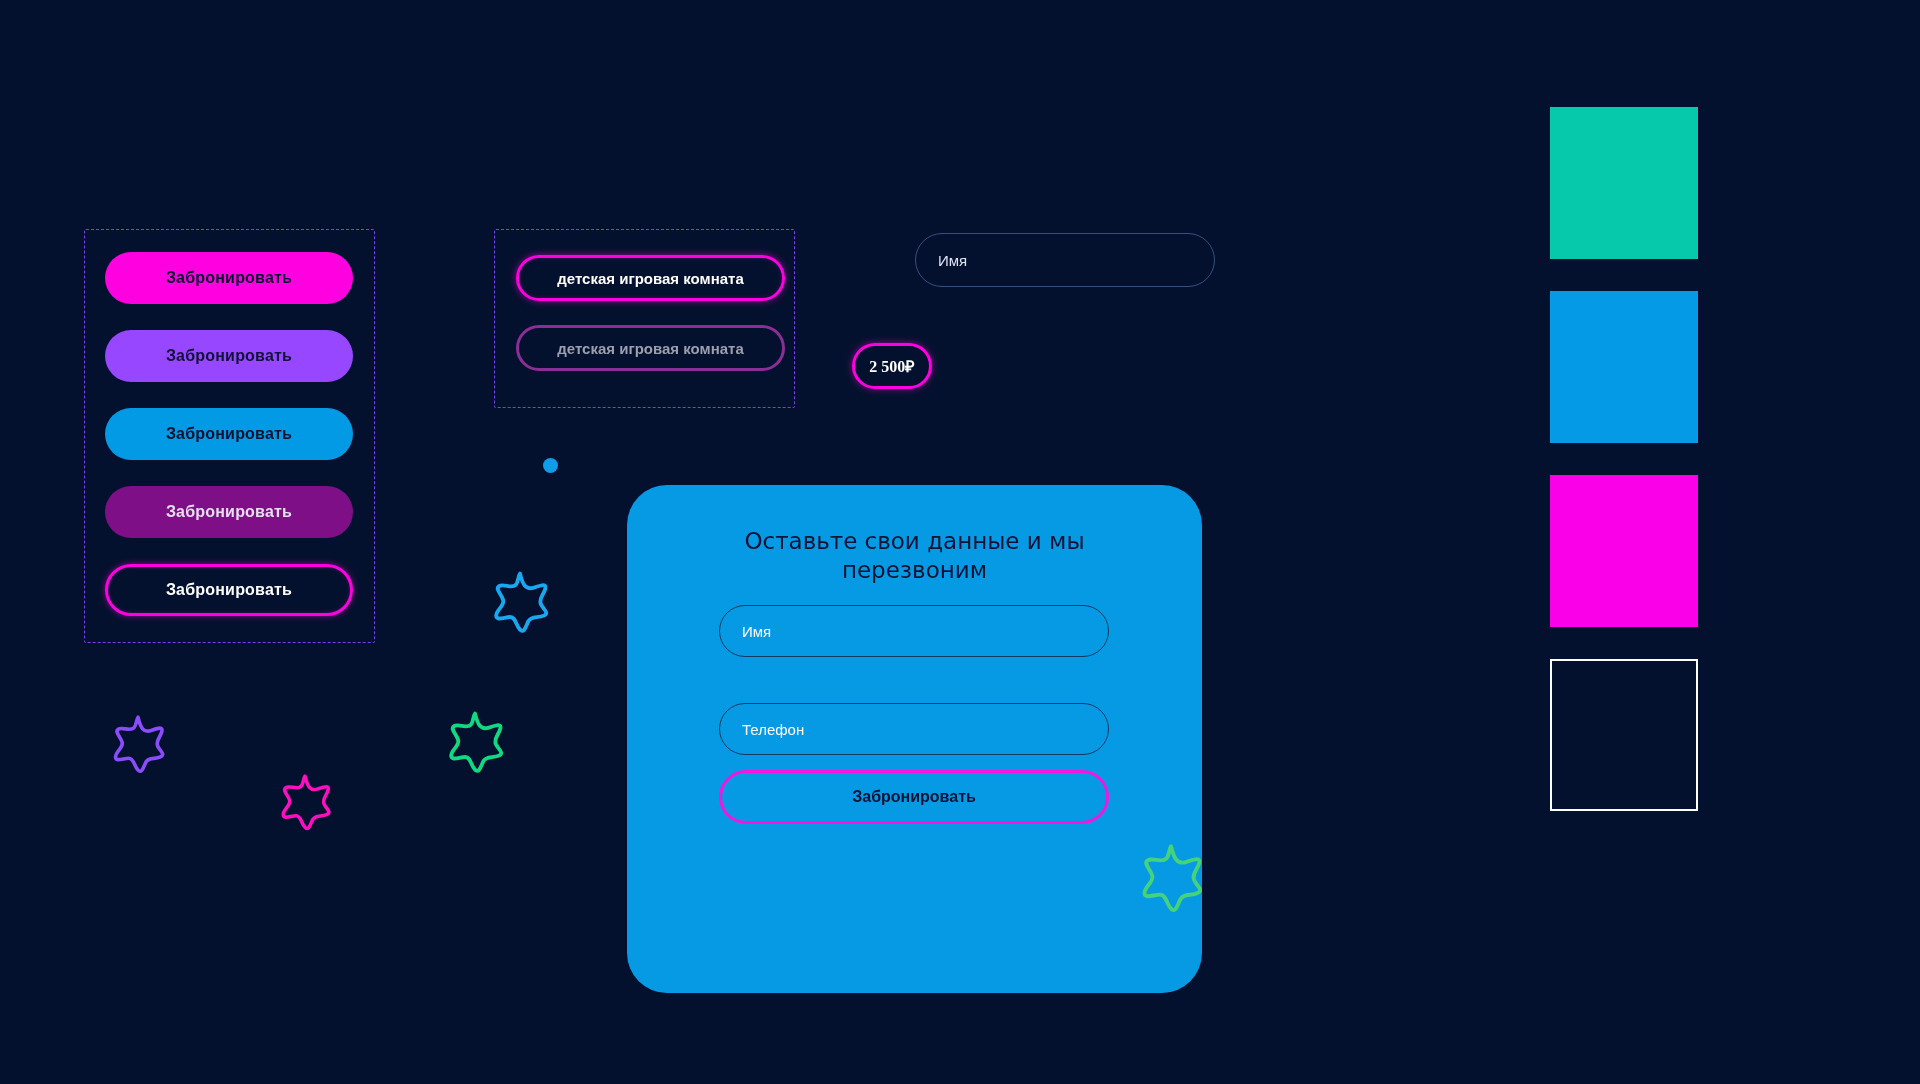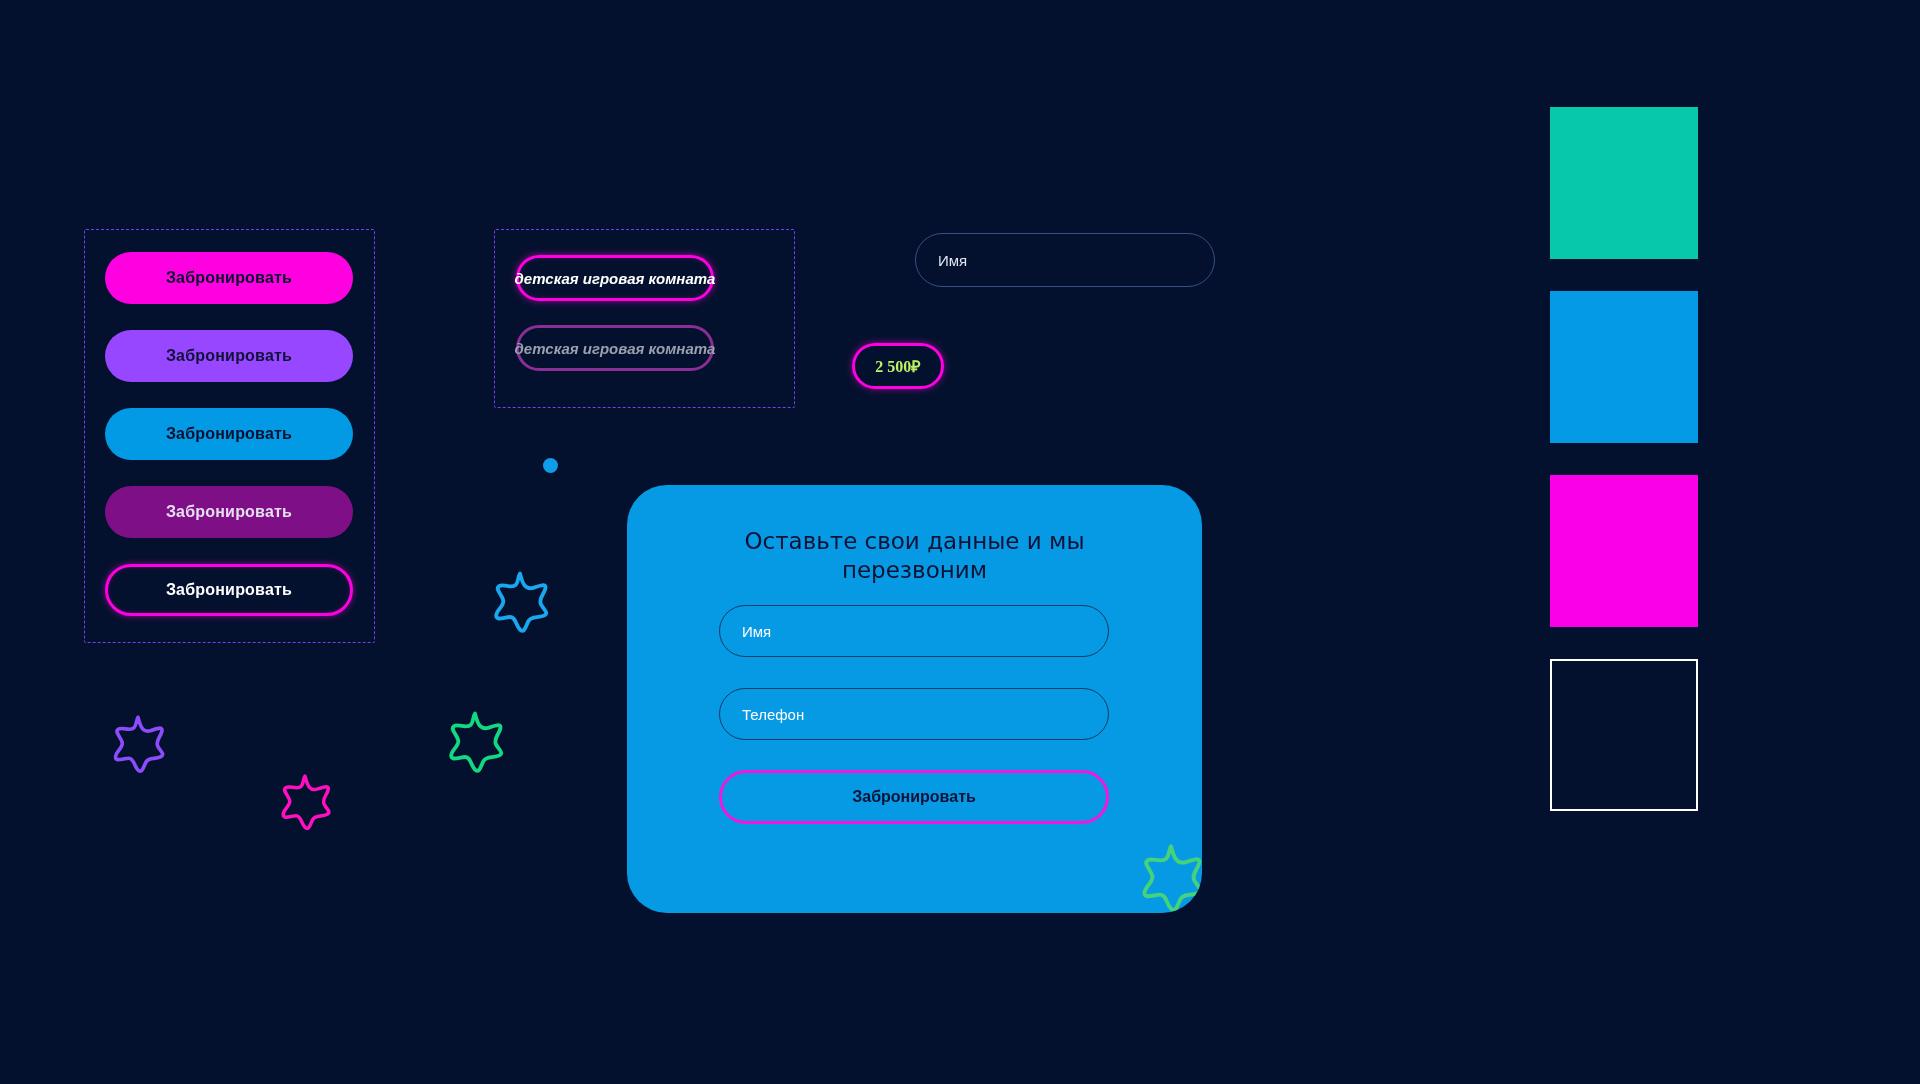--- a/index.html
+++ b/index.html
@@ -67,33 +67,32 @@
   #btn-outline {
     top: 564px; background: transparent; color: #ffffff;
     border: 3px solid #ff00e0;
     box-shadow: 0 0 6px rgba(255,0,224,.55), inset 0 0 4px rgba(255,0,224,.25);
   }
 
   
   .tag {
     position: absolute;
     left: 516px;
-    width: 198px;
+    width: 269px;
     height: 46px;
     display: flex;
     align-items: center;
     justify-content: center;
     border-radius: 999px;
     font-size: 15px;
     font-weight: 700;
     cursor: pointer;
     background: transparent;
     white-space: nowrap;
     user-select: none;
-    font-style: italic;
   }
   #tag-active {
     top: 255px;
     border: 3px solid #ff00e0;
     color: #ffffff;
     box-shadow: 0 0 7px rgba(255,0,224,.6), inset 0 0 5px rgba(255,0,224,.22);
   }
   #tag-inactive {
     top: 325px;
     border: 3px solid #8b2e96;
@@ -116,28 +115,28 @@
     font-family: "Liberation Sans", sans-serif;
     outline: none;
   }
   #name-input-standalone::placeholder { color: #dfe5f0; opacity: 1; }
 
   
   #price-badge {
     position: absolute;
     left: 852px;
     top: 343px;
-    width: 92px;
+    width: 80px;
     height: 46px;
     display: flex;
     align-items: center;
     justify-content: center;
     border-radius: 999px;
     border: 3px solid #ff00e0;
-    color: #bef264;
+    color: #ffffff;
     font-size: 16px;
     font-weight: 700;
     font-family: "Liberation Serif", serif;
     box-shadow: 0 0 7px rgba(255,0,224,.55);
     user-select: none;
   }
 
   
   #blue-dot {
     position: absolute;
@@ -148,21 +147,21 @@
     border-radius: 50%;
     background: #0f9ce8;
   }
 
   
   #callback-card {
     position: absolute;
     left: 627px;
     top: 485px;
     width: 575px;
-    height: 428px;
+    height: 508px;
     background: #069ae4;
     border-radius: 40px;
     overflow: hidden;
   }
   #callback-title {
     position: absolute;
     left: 95px;
     top: 42px;
     width: 385px;
     text-align: center;
@@ -181,21 +180,21 @@
     border: 1.4px solid #123a63;
     background: transparent;
     color: #ffffff;
     font-size: 15px;
     padding: 0 22px;
     font-family: "Liberation Sans", sans-serif;
     outline: none;
   }
   .card-input::placeholder { color: #ffffff; opacity: 1; }
   #card-name-input  { top: 120px; }
-  #card-phone-input { top: 203px; }
+  #card-phone-input { top: 218px; }
   #card-submit {
     position: absolute;
     left: 92px;
     top: 285px;
     width: 390px;
     height: 54px;
     display: flex;
     align-items: center;
     justify-content: center;
     border-radius: 999px;

